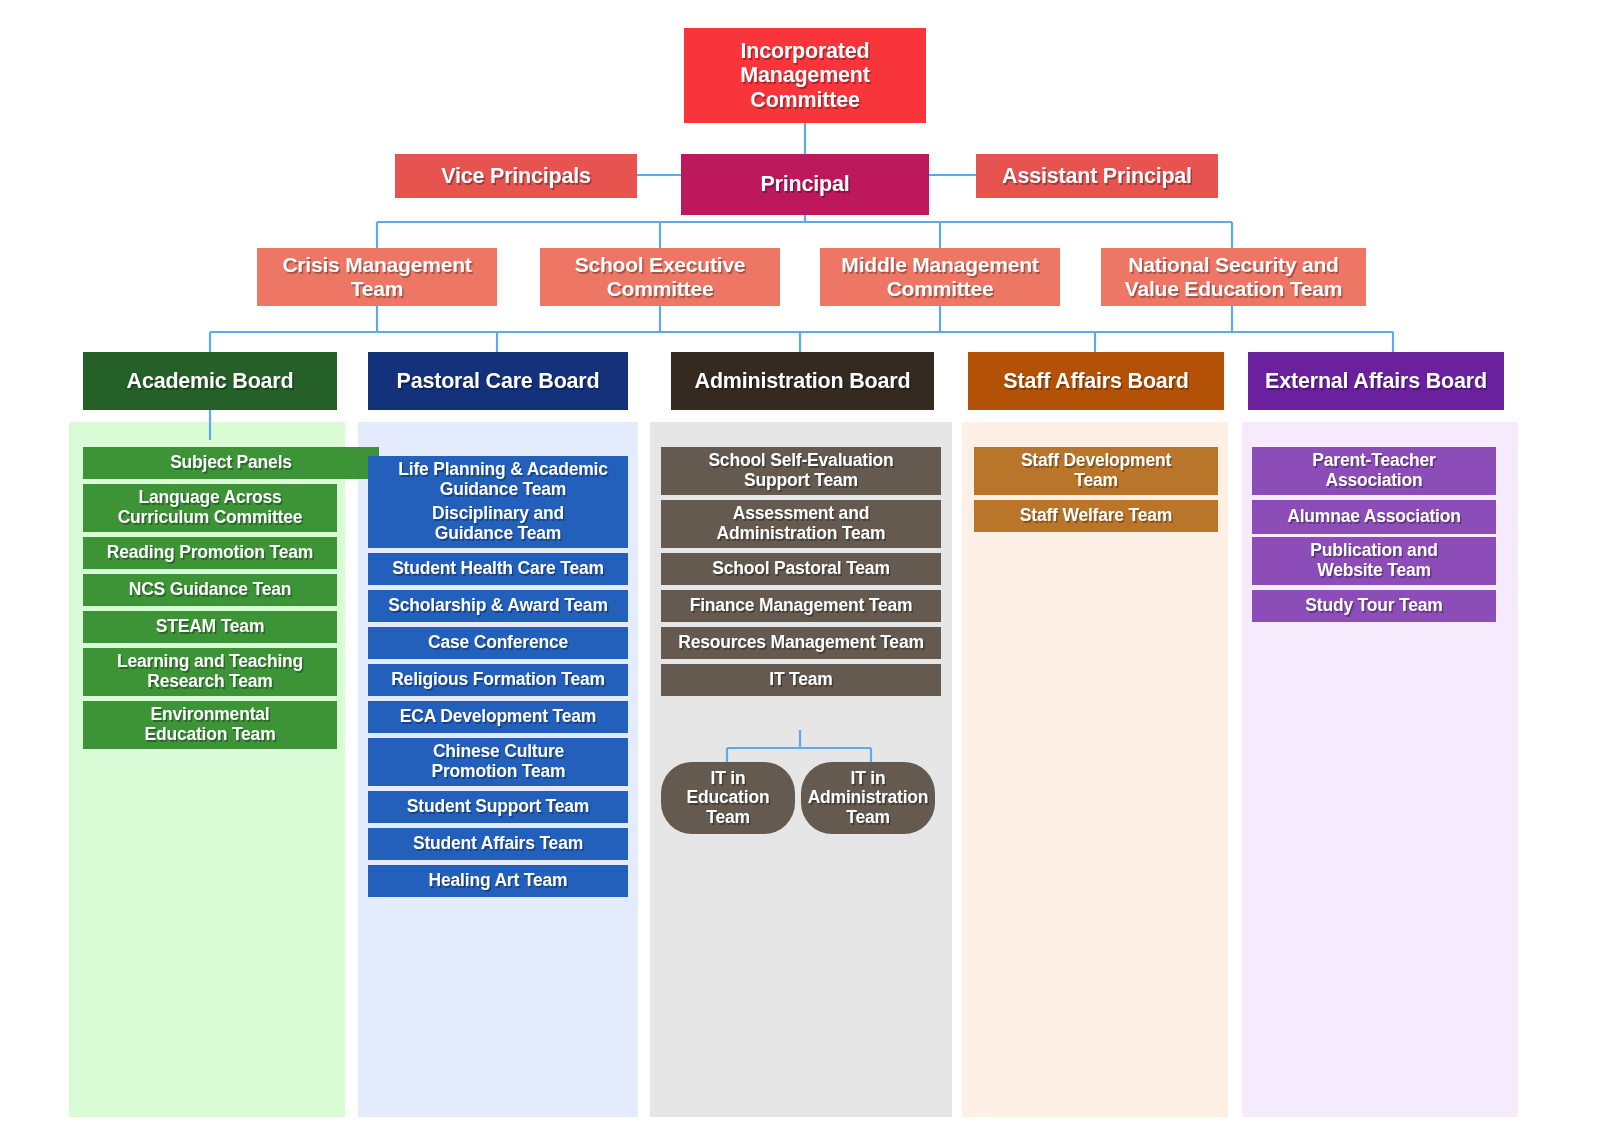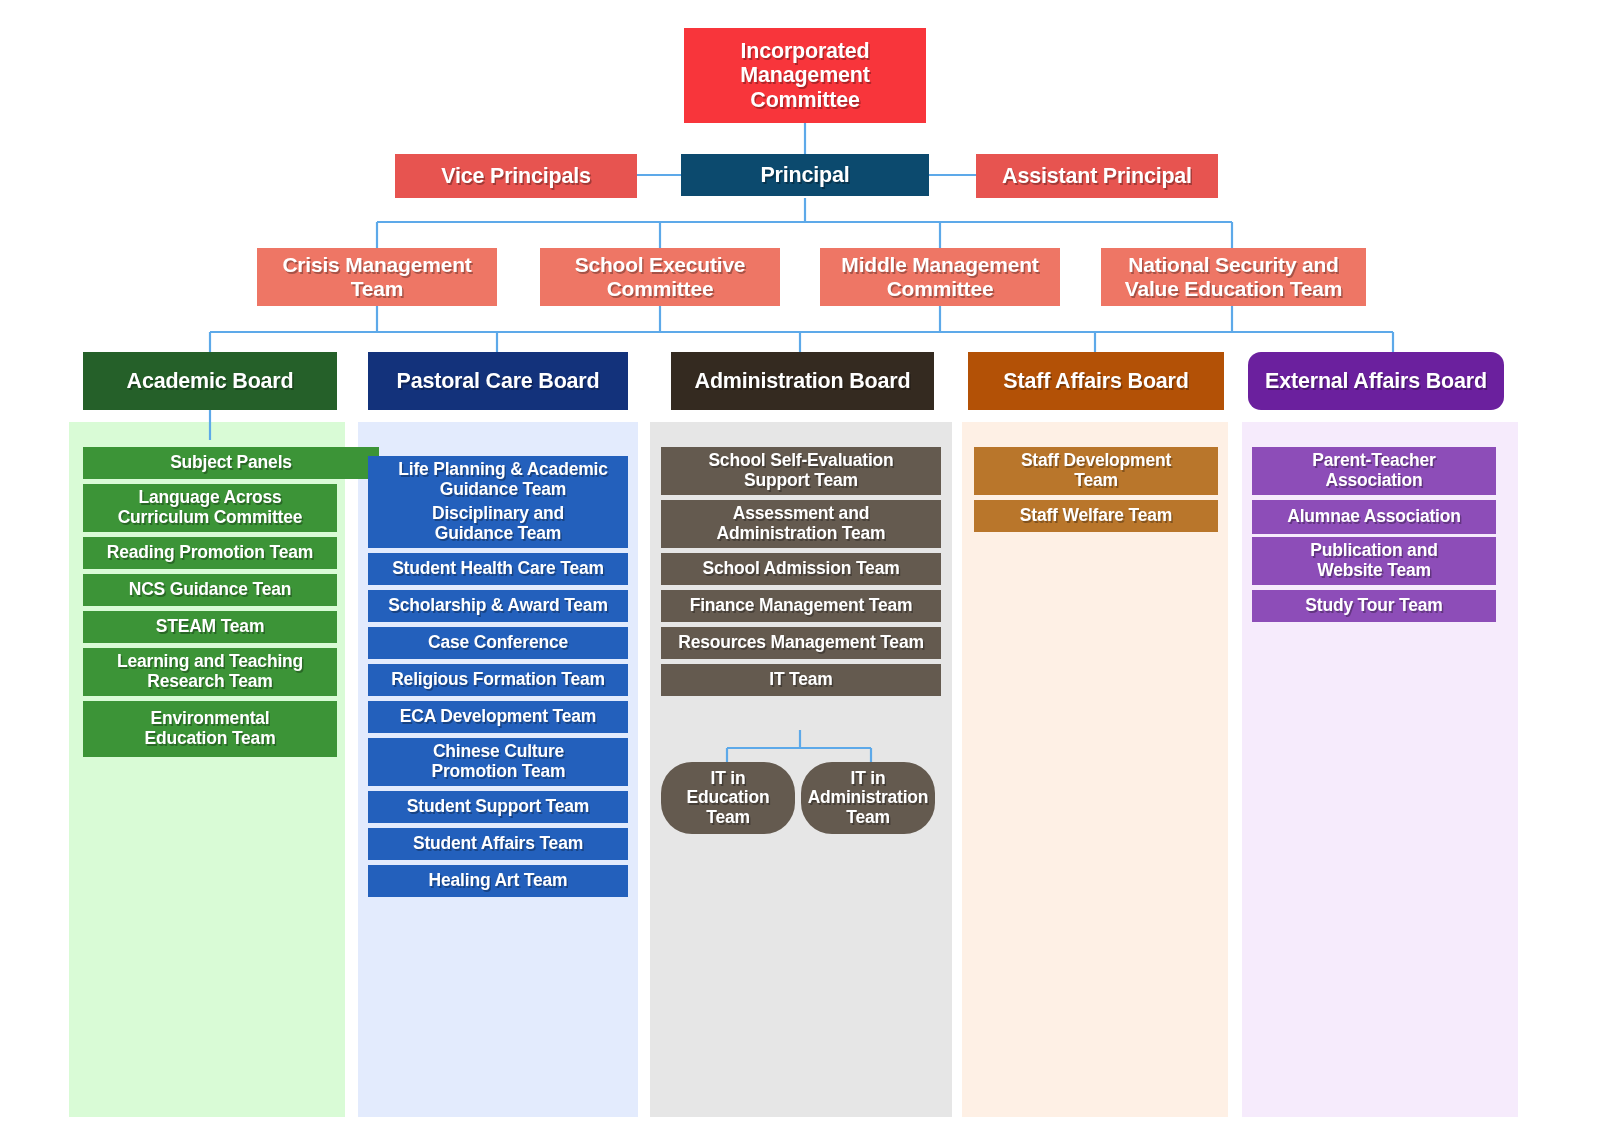--- a/index.html
+++ b/index.html
@@ -96,21 +96,21 @@
   <div class="node lvl1" style="left:684px; top:28px; width:242px; height:95px; background:#F8353B; flex-direction:column;">
     <span>Incorporated</span>
     <span>Management</span>
     <span>Committee</span>
   </div>
 
   <div class="node lvl2" style="left:395px; top:154px; width:242px; height:44px; background:#E75450;">
     <span>Vice Principals</span>
   </div>
 
-  <div class="node lvl2" style="left:681px; top:154px; width:248px; height:42px; background:#0c4a6e;">
+  <div class="node lvl2" style="left:681px; top:154px; width:248px; height:61px; background:#be185d;">
     <span>Principal</span>
   </div>
 
   <div class="node lvl2" style="left:976px; top:154px; width:242px; height:44px; background:#E75450;">
     <span>Assistant Principal</span>
   </div>
 
   <div class="node lvl3" style="left:257px; top:248px; width:240px; height:58px; background:#EE7665; flex-direction:column;">
     <span>Crisis Management</span>
     <span>Team</span>
@@ -149,21 +149,21 @@
       <div class="node item" style="left: 83px; top: 574px; width: 254px; height: 32px; background: rgb(60, 148, 55); flex-direction: column;">
         <span>NCS Guidance Tean</span>
       </div>
       <div class="node item" style="left: 83px; top: 611px; width: 254px; height: 32px; background: rgb(60, 148, 55); flex-direction: column;">
         <span>STEAM Team</span>
       </div>
       <div class="node item" style="left: 83px; top: 648px; width: 254px; height: 48px; background: rgb(60, 148, 55); flex-direction: column;">
         <span>Learning and Teaching</span>
         <span>Research Team</span>
       </div>
-      <div class="node item" style="left: 83px; top: 701px; width: 254px; height: 56px; background: rgb(60, 148, 55); flex-direction: column;">
+      <div class="node item" style="left: 83px; top: 701px; width: 254px; height: 48px; background: rgb(60, 148, 55); flex-direction: column;">
         <span>Environmental</span>
         <span>Education Team</span>
       </div>
       <div class="col-panel" style="left: 358px; top: 422px; width: 280px; height: 695px; background: rgb(227, 235, 253);"></div>
       <div class="node board-head" style="left: 368px; top: 352px; width: 260px; height: 58px; background: rgb(19, 50, 123);">
         <span>Pastoral Care Board</span>
       </div>
       <div class="node item" style="left: 368px; top: 456px; width: 260px; height: 48px; background: rgb(35, 96, 188); flex-direction: column; padding-left: 16px;">
         <span>Life Planning &amp; Academic</span>
         <span>Guidance Team</span>
@@ -206,21 +206,21 @@
       </div>
       <div class="node item" style="left: 661px; top: 447px; width: 280px; height: 48px; background: rgb(100, 90, 79); flex-direction: column;">
         <span>School Self-Evaluation</span>
         <span>Support Team</span>
       </div>
       <div class="node item" style="left: 661px; top: 500px; width: 280px; height: 48px; background: rgb(100, 90, 79); flex-direction: column;">
         <span>Assessment and</span>
         <span>Administration Team</span>
       </div>
       <div class="node item" style="left: 661px; top: 553px; width: 280px; height: 32px; background: rgb(100, 90, 79); flex-direction: column;">
-        <span>School Admission Team</span>
+        <span>School Pastoral Team</span>
       </div>
       <div class="node item" style="left: 661px; top: 590px; width: 280px; height: 32px; background: rgb(100, 90, 79); flex-direction: column;">
         <span>Finance Management Team</span>
       </div>
       <div class="node item" style="left: 661px; top: 627px; width: 280px; height: 32px; background: rgb(100, 90, 79); flex-direction: column;">
         <span>Resources Management Team</span>
       </div>
       <div class="node item" style="left: 661px; top: 664px; width: 280px; height: 32px; background: rgb(100, 90, 79); flex-direction: column;">
         <span>IT Team</span>
       </div>
@@ -239,21 +239,21 @@
         <span>Staff Affairs Board</span>
       </div>
       <div class="node item" style="left: 974px; top: 447px; width: 244px; height: 48px; background: rgb(185, 118, 43); flex-direction: column;">
         <span>Staff Development</span>
         <span>Team</span>
       </div>
       <div class="node item" style="left: 974px; top: 500px; width: 244px; height: 32px; background: rgb(185, 118, 43); flex-direction: column;">
         <span>Staff Welfare Team</span>
       </div>
       <div class="col-panel" style="left: 1242px; top: 422px; width: 276px; height: 695px; background: rgb(246, 235, 252);"></div>
-      <div class="node board-head" style="left: 1248px; top: 352px; width: 256px; height: 58px; background: rgb(107, 32, 158); border-radius: 13px;">
+      <div class="node board-head" style="left: 1248px; top: 352px; width: 256px; height: 58px; background: rgb(107, 32, 158);">
         <span>External Affairs Board</span>
       </div>
       <div class="node item" style="left: 1252px; top: 447px; width: 244px; height: 48px; background: rgb(141, 77, 184); flex-direction: column;">
         <span>Parent-Teacher</span>
         <span>Association</span>
       </div>
       <div class="node item" style="left: 1252px; top: 500px; width: 244px; height: 34px; background: rgb(141, 77, 184); flex-direction: column;">
         <span>Alumnae Association</span>
       </div>
       <div class="node item" style="left: 1252px; top: 537px; width: 244px; height: 48px; background: rgb(141, 77, 184); flex-direction: column;">

